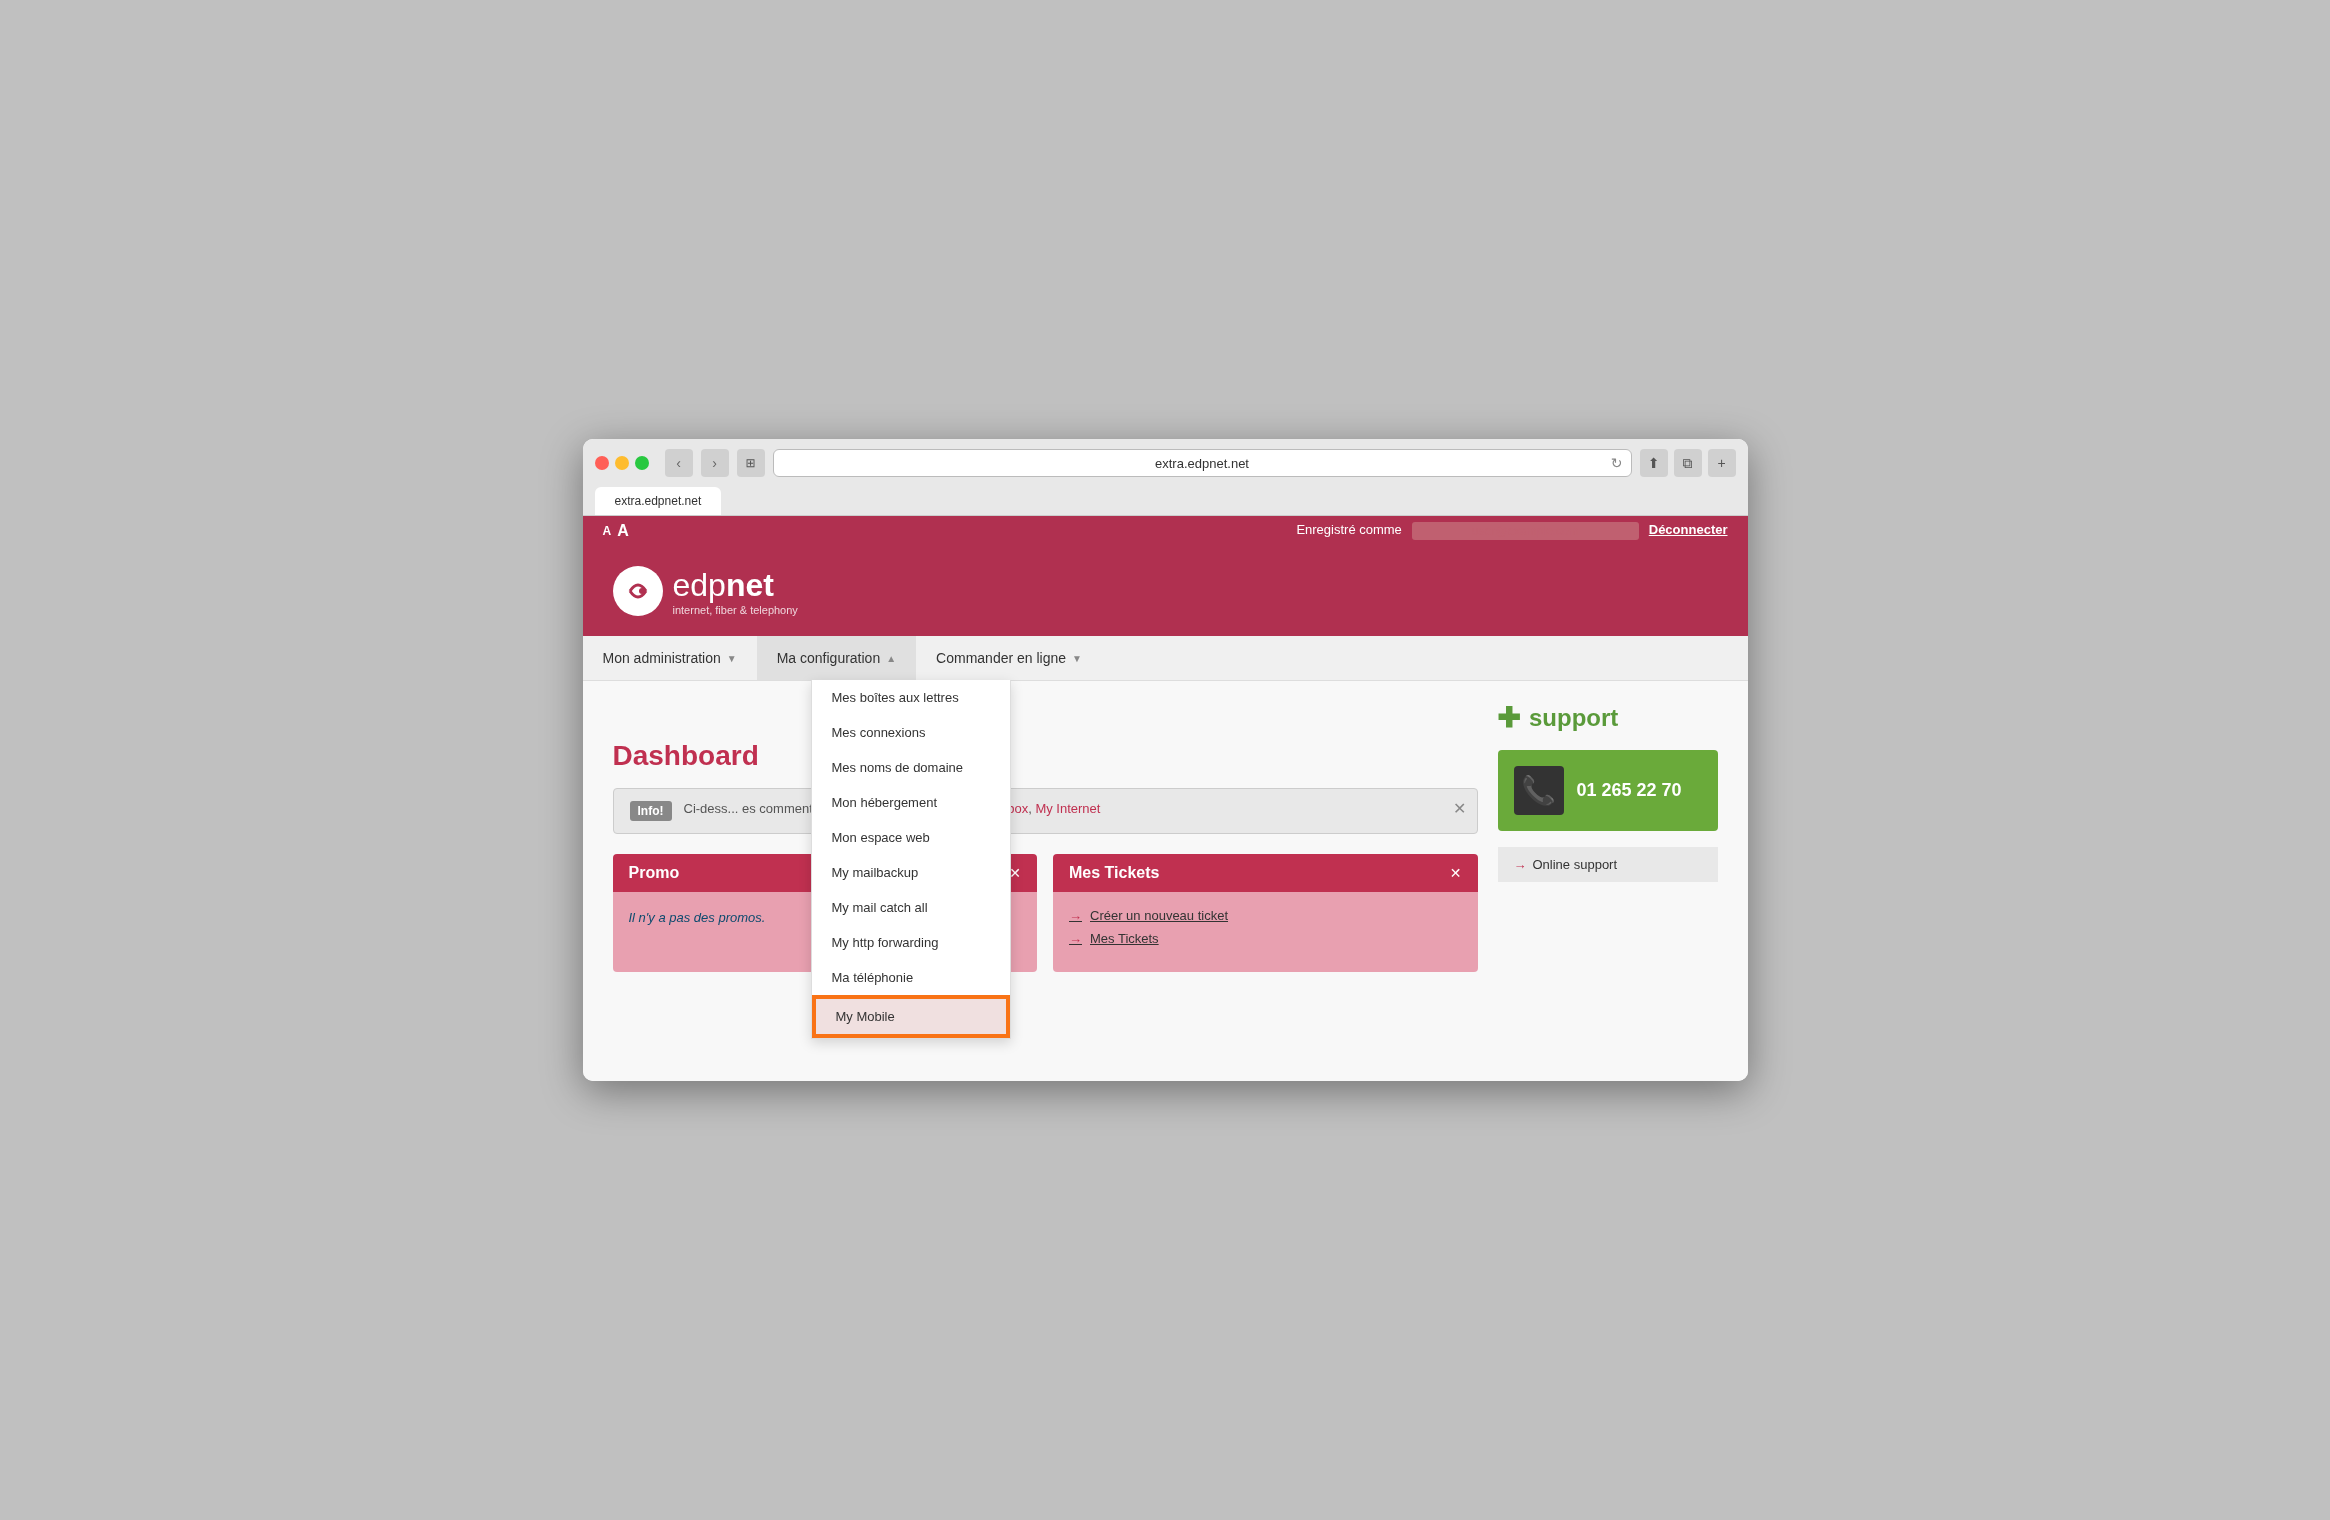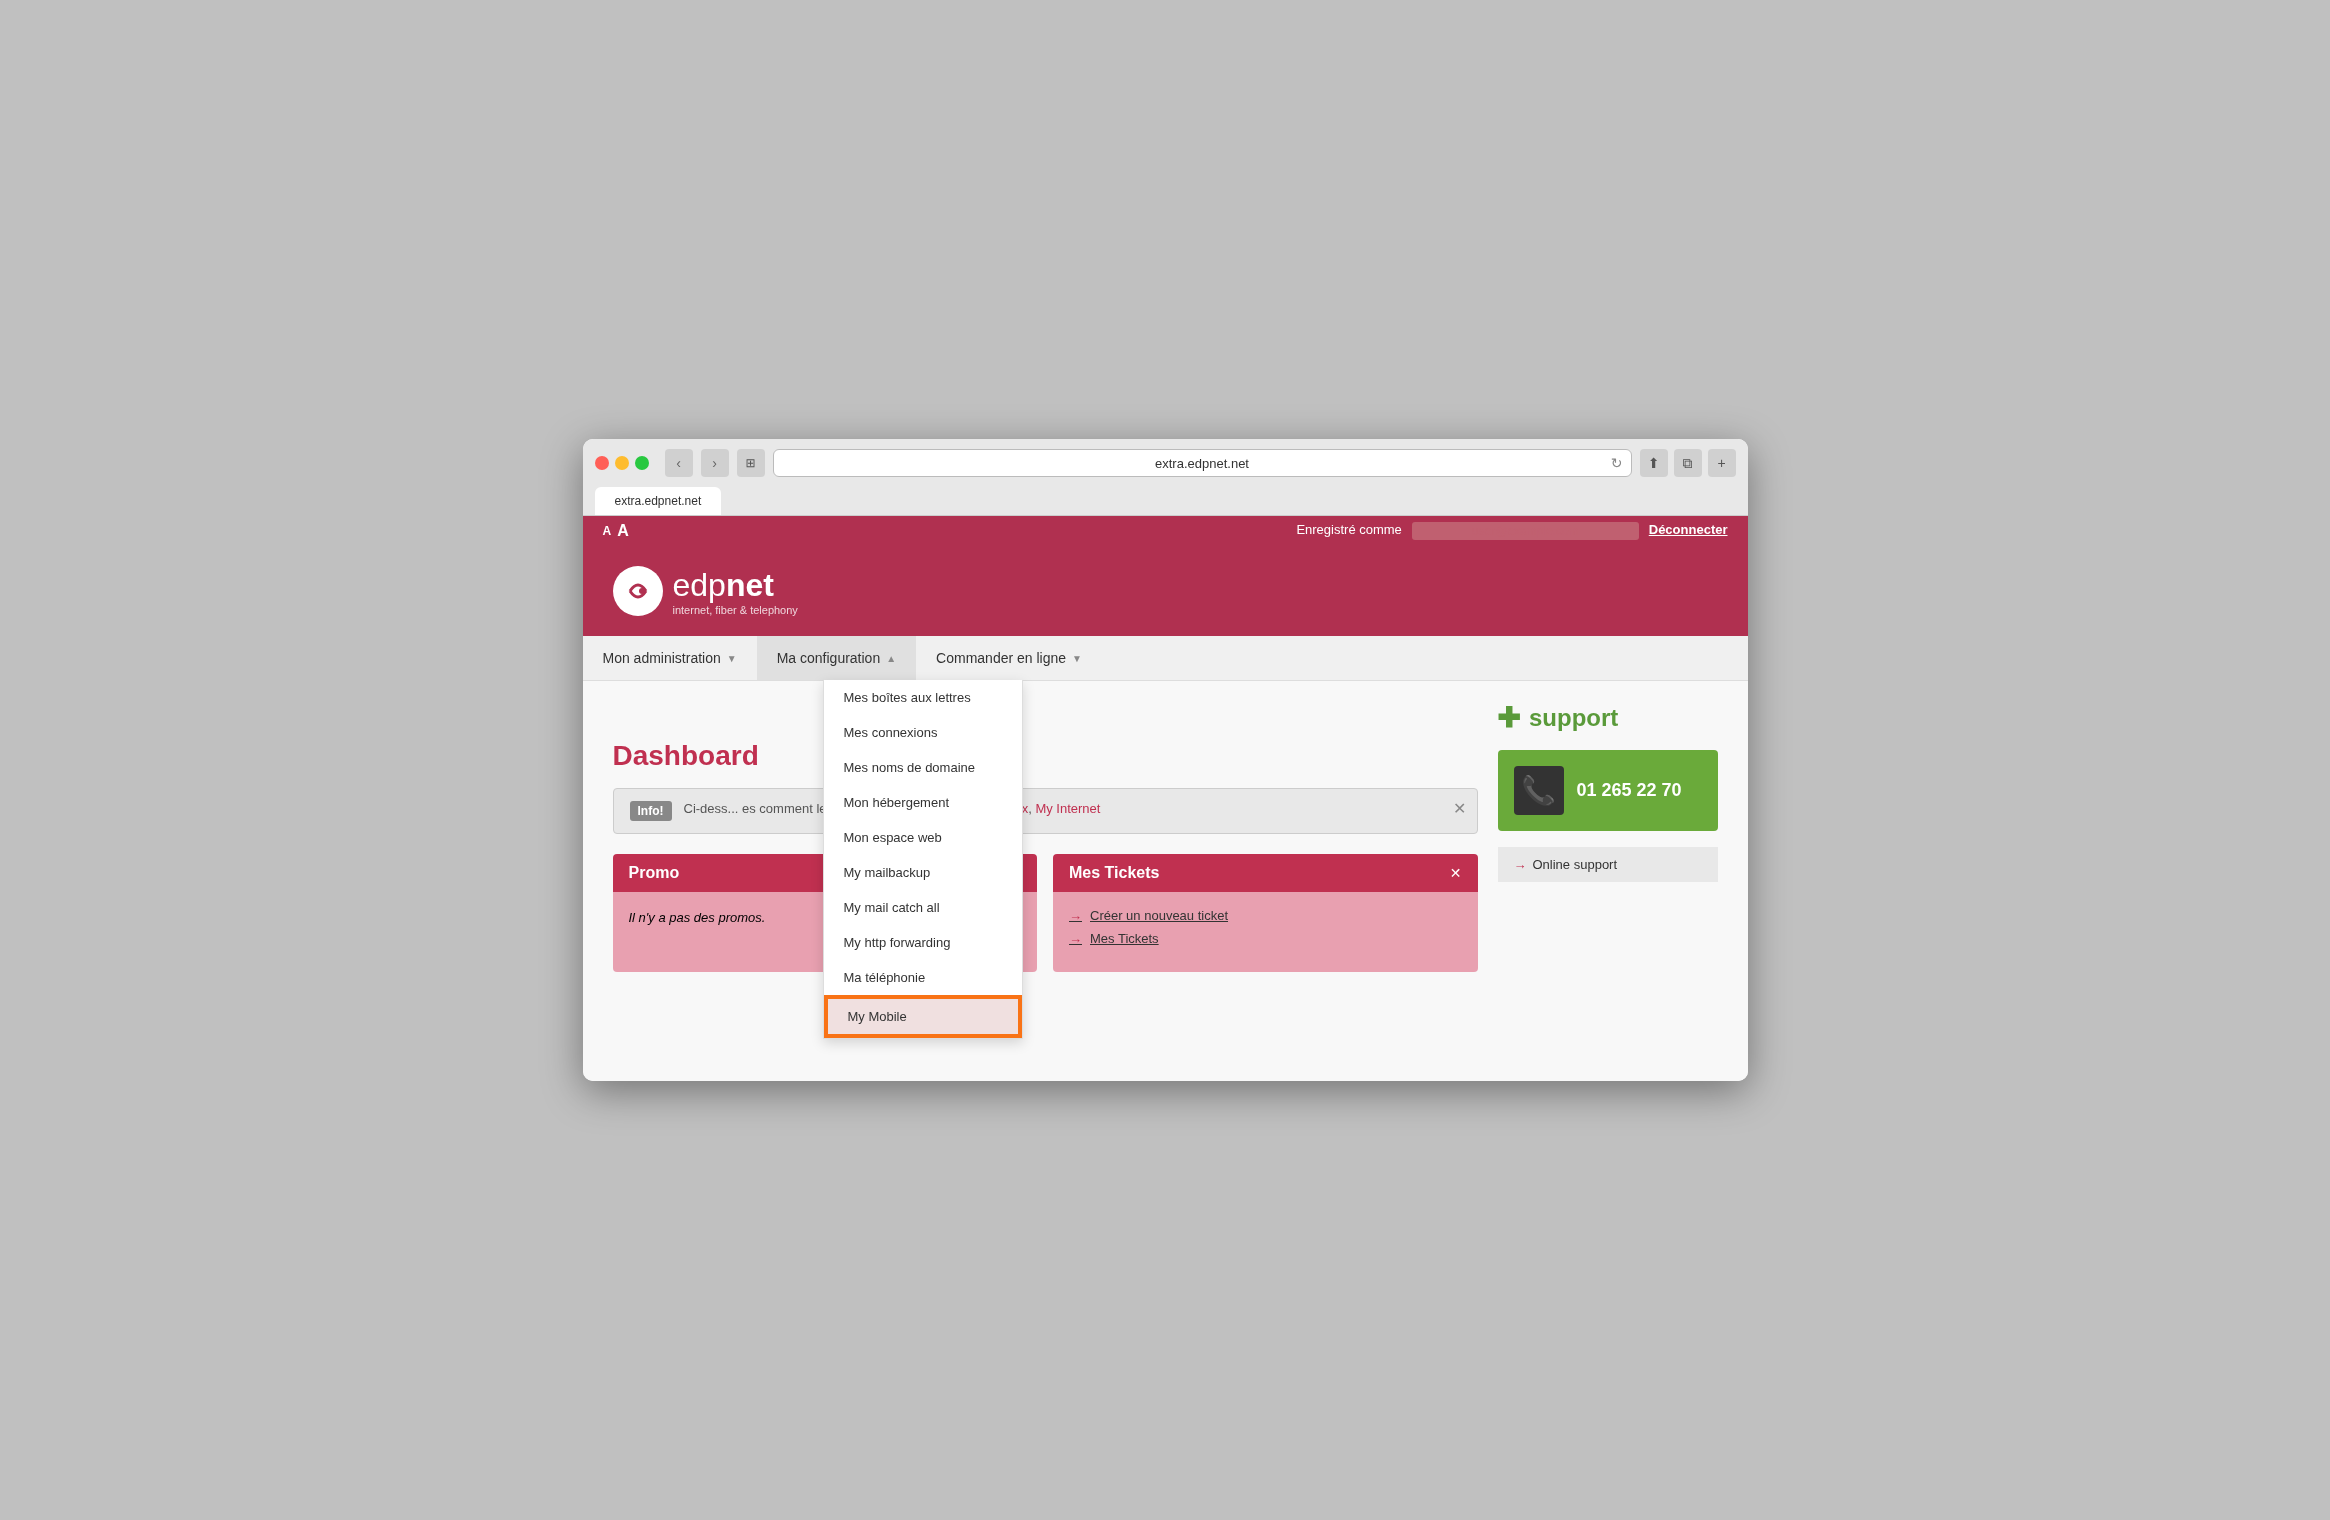--- a/index.html
+++ b/index.html
@@ -251,21 +251,21 @@
 
     .nav-arrow {
       font-size: 10px;
       color: #888;
     }
 
     
     .dropdown-menu {
       position: absolute;
       top: 100%;
-      left: 240px;
+      left: 228px;
       background: white;
       border: 1px solid #ddd;
       border-top: none;
       box-shadow: 0 4px 12px rgba(0,0,0,0.15);
       z-index: 100;
       min-width: 200px;
     }
 
     .dropdown-item {
       padding: 10px 20px;
@@ -383,21 +383,21 @@
     }
 
     .widget-body-tickets {
       background: #e8a0b0;
       padding: 16px;
       min-height: 80px;
     }
 
     .promo-text {
       font-size: 13px;
-      color: #000000;
+      color: #0c4a6e;
       font-style: italic;
     }
 
     .ticket-link {
       display: flex;
       align-items: center;
       gap: 8px;
       color: #333;
       text-decoration: underline;
       font-size: 13px;

